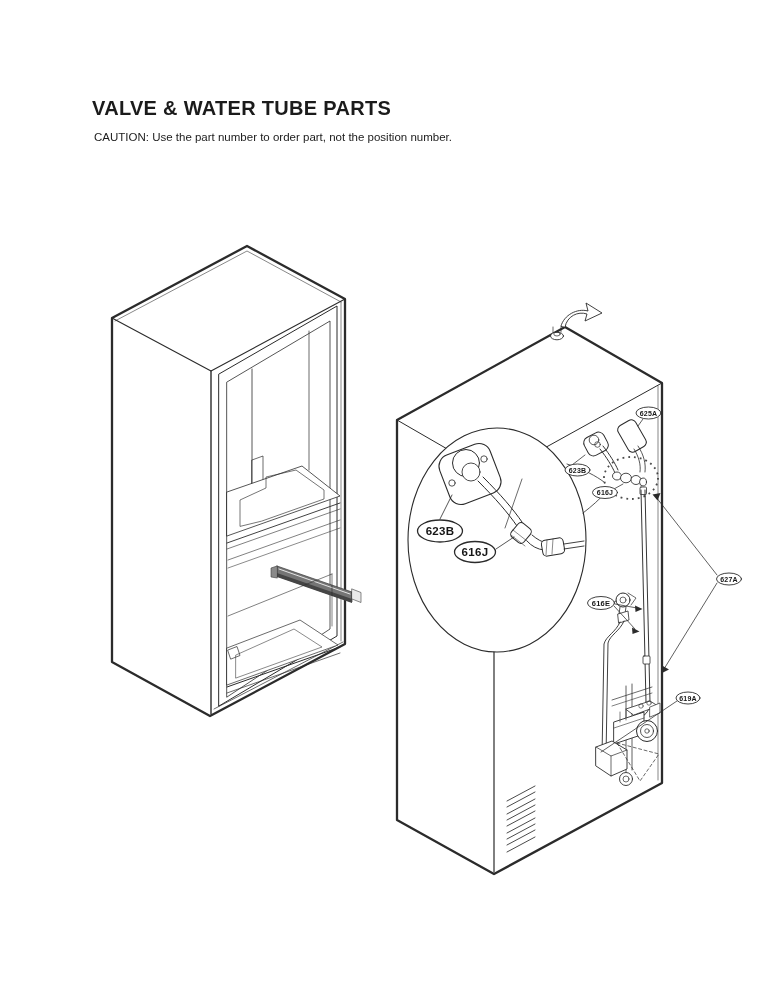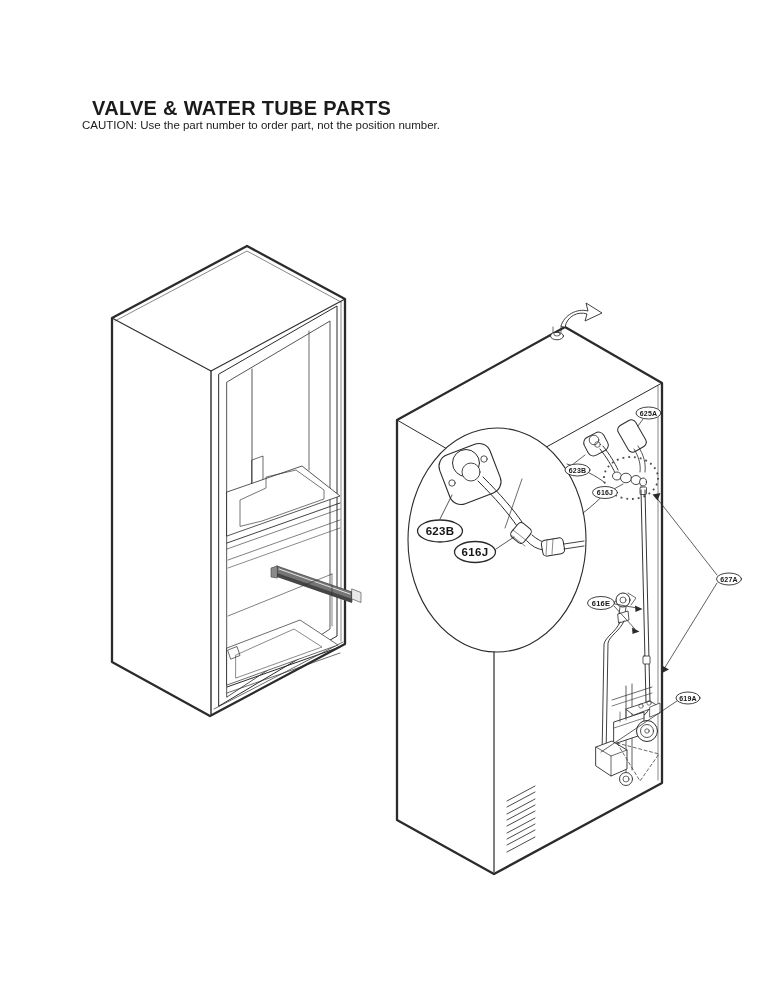--- a/index.html
+++ b/index.html
@@ -1,18 +1,18 @@
 <!DOCTYPE html>
 <html><head>
 <meta charset="utf-8">
 <style>
   html,body{margin:0;padding:0;background:#ffffff;}
   body{width:773px;height:1000px;position:relative;font-family:"Liberation Sans",sans-serif;overflow:hidden;}
   .page-title{position:absolute;left:82px;top:87px;margin:10px;font-size:20px;font-weight:700;color:#1b1b1b;letter-spacing:.3px;white-space:nowrap;}
-  .caution-note{position:absolute;left:82px;top:119px;margin:0;font-size:11.5px;font-weight:400;color:#1b1b1b;white-space:nowrap;}
+  .caution-note{position:absolute;left:82px;top:119px;margin:12px;font-size:11.5px;font-weight:400;color:#1b1b1b;white-space:nowrap;}
   svg.diagram{position:absolute;left:0;top:0;width:773px;height:1000px;}
   svg text{font-family:"Liberation Sans",sans-serif;font-weight:700;fill:#161616;text-anchor:middle;stroke:none;}
   .lbl-lg{font-size:11.5px;letter-spacing:.3px;}
   .lbl-sm{font-size:7px;letter-spacing:.2px;}
   .lbl-sm2{font-size:7.5px;letter-spacing:.2px;}
 </style>
 </head>
 <body>
 
 <h1 class="page-title">VALVE &amp; WATER TUBE PARTS</h1>

